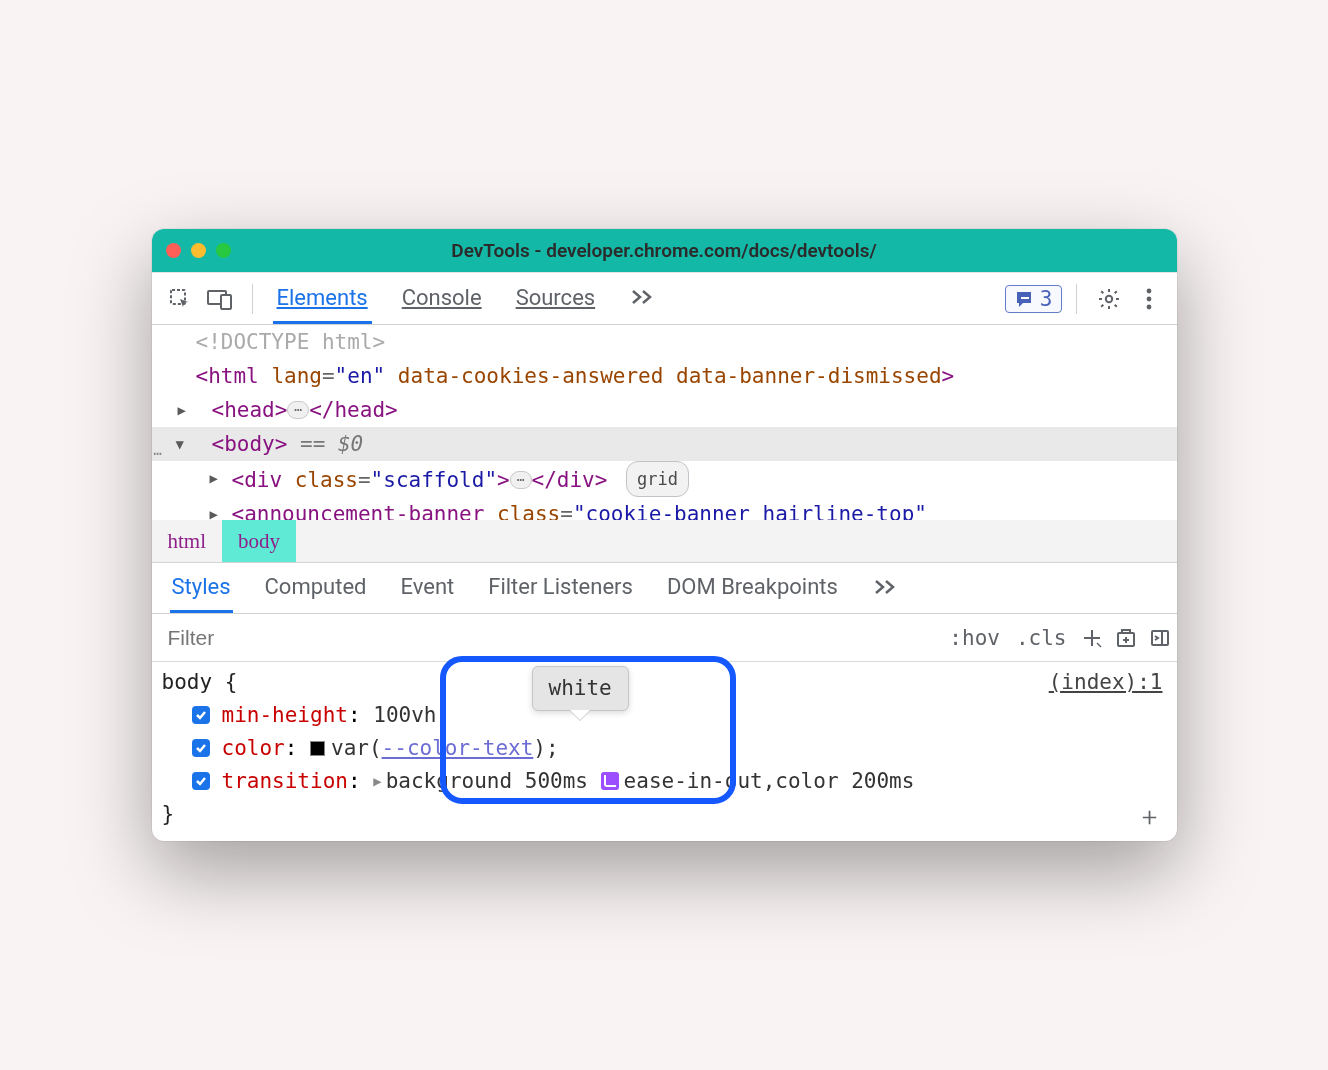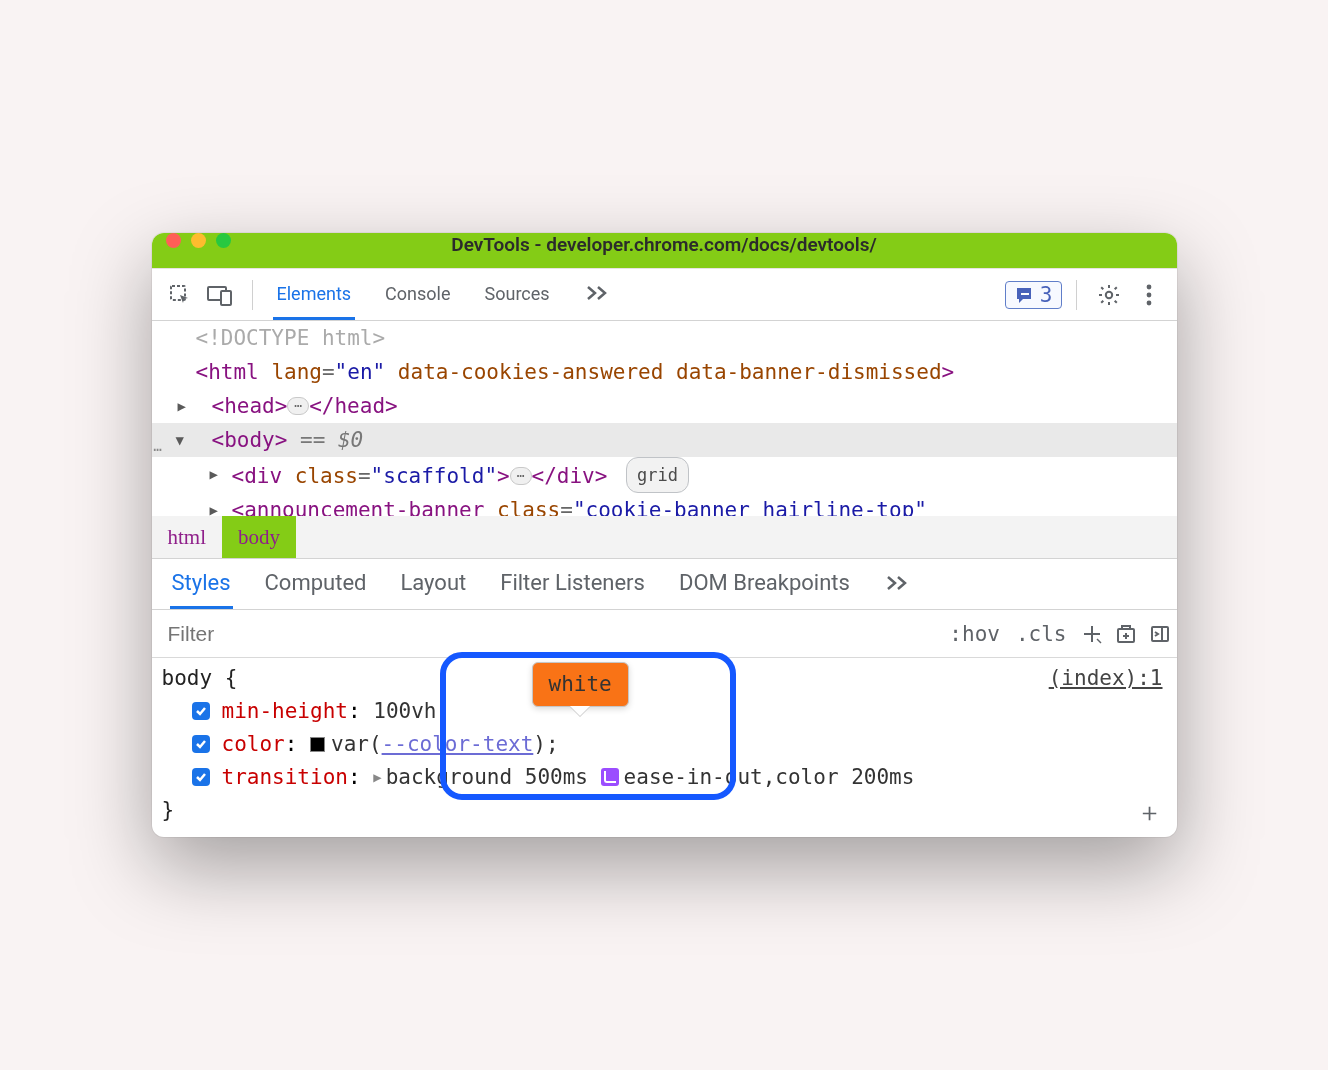--- a/index.html
+++ b/index.html
@@ -14,23 +14,24 @@
   }
   .window {
     width: 1025px;
     background: #fff;
     border-radius: 12px;
     box-shadow: 0 30px 80px rgba(0,0,0,.35), 0 0 0 1px rgba(0,0,0,.05);
     overflow: visible;
     position: relative;
   }
   .titlebar {
-    background:#84cc16;
+    background:#14b8a6;
     display:flex;
-    height:36px;
+    align-items:center;
+    height:44px;
     padding:0 14px;
     border-radius:12px 12px 0 0;
     border-bottom:1px solid #e7e3e3;
     position:relative;
   }
   .traffic { display:flex; gap:10px; }
   .dot { width:15px; height:15px; border-radius:50%; }
   .dot.red{background:#ff5f57}
   .dot.yellow{background:#febc2e}
   .dot.green{background:#28c840}
@@ -46,22 +47,22 @@
     padding:0 10px;
     gap:4px;
   }
   .tb-icon {
     width:36px; height:36px; display:flex; align-items:center; justify-content:center;
     color:#5f6368; cursor:pointer;
   }
   .tb-sep { width:1px; height:30px; background:#d0d0d0; margin:0 10px }
   .tabs-main { display:flex; align-items:stretch; height:100%; gap:26px; margin-left:6px }
   .tab {
-    display:flex; align-items:center; font-size:18px; color:#5f6368; cursor:pointer;
-    border-bottom:3px solid transparent; padding:0 4px;
+    display:flex; align-items:center; font-size:22px; color:#5f6368; cursor:pointer;
+    border-bottom:3px solid transparent; padding:0 4px;text-decoration:underline;
   }
   .tab.active { color:#1a73e8; border-bottom-color:#1a73e8 }
   .tb-spacer{flex:1}
   .badge {
     display:flex; align-items:center; gap:6px;
     border:1.5px solid #607ec9; border-radius:4px;
     padding:1px 8px; color:#4862ba; font-size:21px;
     background:#f7f9ff;
   }
   .badge svg{color:#4862ba}
@@ -95,21 +96,21 @@
     border-radius:12px; padding:0 10px; font-size:17px; color:#4b4b4b;
     margin-left:6px; vertical-align:2px;
   }
 
   .breadcrumb{
     background:#f3f3f3; height:42px; display:flex; align-items:center;
     font-size:21px;
     font-family:Liberation Serif, serif;
   }
   .breadcrumb .bc{padding:0 16px; color:#8f1f8a; height:100%; display:flex; align-items:center}
-  .breadcrumb .bc.active{background:#84cc16}
+  .breadcrumb .bc.active{background:#5eead4}
 
   .subtabs{
     display:flex; align-items:center; height:52px;
     border-top:1px solid #d3d3d3;
     border-bottom:1px solid #d3d3d3;
     gap:30px; padding:0 18px;
     font-size:22px;
     color:#5f6368;
   }
   .subtab{display:flex; align-items:center; height:100%; border-bottom:3px solid transparent; padding:0 2px; cursor:pointer}
@@ -153,21 +154,21 @@
   .plus-add{position:absolute; right:14px; bottom:8px; font-size:26px; color:#5f6368; cursor:pointer}
 
   .highlight-box{
     position:absolute;
     border:6px solid #1558ff;
     border-radius:22px;
     pointer-events:none;
   }
   .tooltip{
     position:absolute;
-    background:#f97316;
+    background:#e5e5e5;
     border:1px solid #c6c6c6;
     border-radius:6px;
     padding:5px 16px;
     font-size:21px;
     color:#333;
     box-shadow:0 2px 6px rgba(0,0,0,.15);
   }
   .tooltip::after{
     content:"";
     position:absolute;
@@ -286,21 +287,21 @@
   </div>
 
   <div class="breadcrumb mono">
     <div class="bc">html</div>
     <div class="bc active">body</div>
   </div>
 
   <div class="subtabs">
     <div class="subtab active">Styles</div>
     <div class="subtab">Computed</div>
-    <div class="subtab">Layout</div>
+    <div class="subtab">Event</div>
     <div class="subtab">Filter Listeners</div>
     <div class="subtab">DOM Breakpoints</div>
     <div class="subtab">
       <svg width="26" height="20" viewBox="0 0 26 20" stroke="currentColor" stroke-width="2.5" fill="none">
           <path d="M4 4 L11 10 L4 16 M14 4 L21 10 L14 16"></path>
         </svg>
     </div>
   </div>
 
   <div class="filterbar mono">

